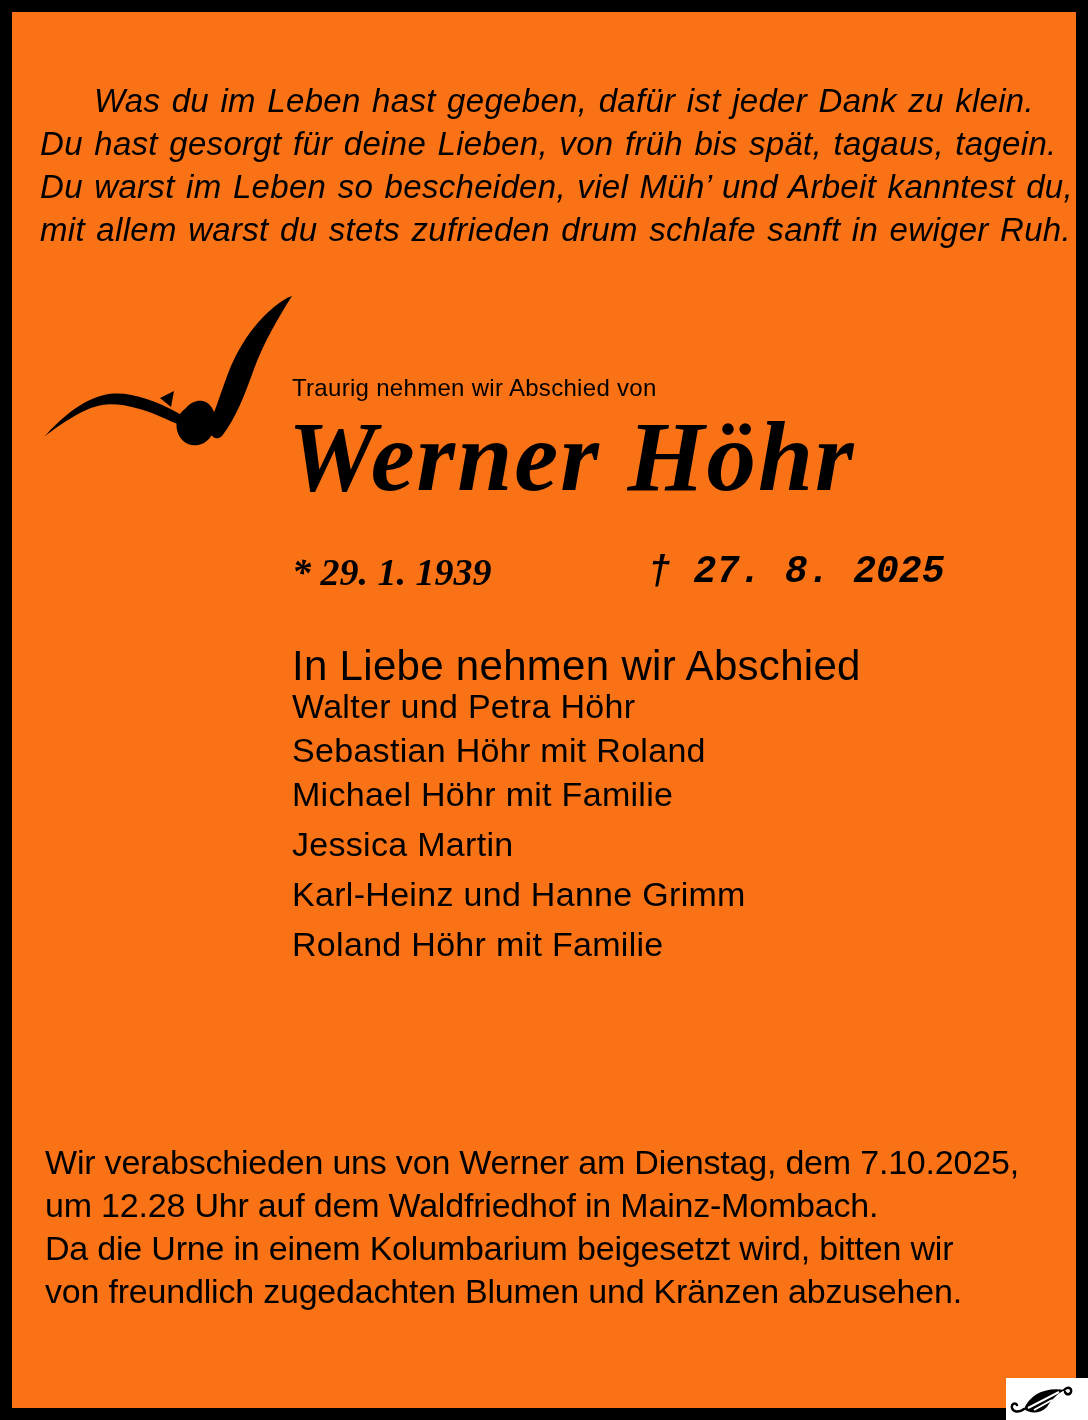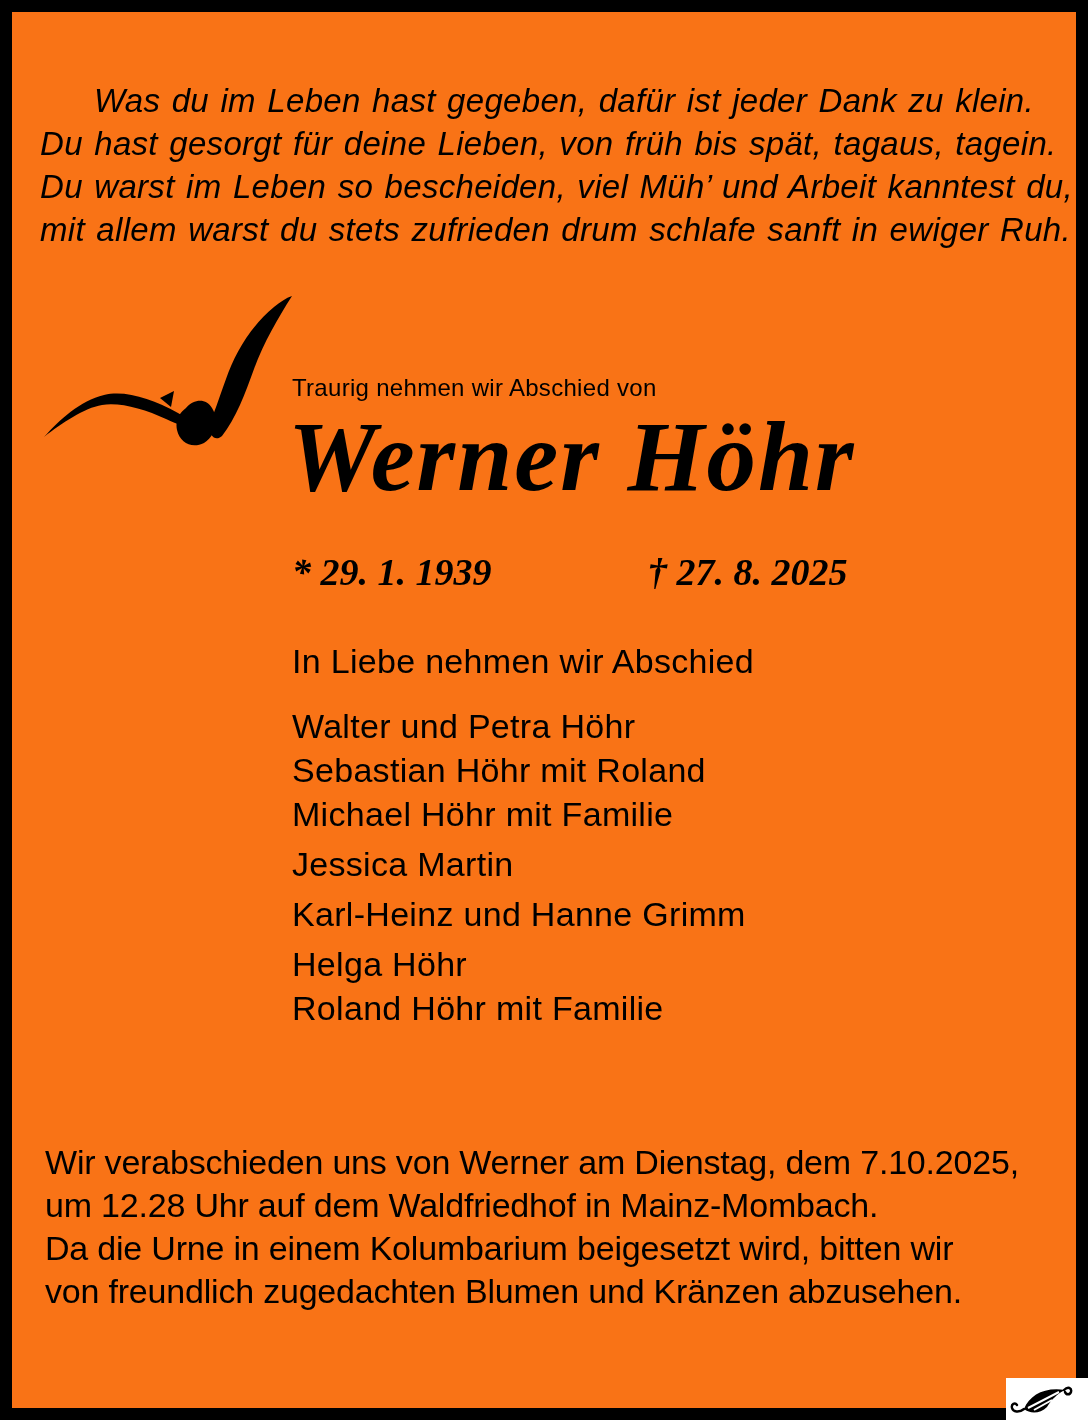--- a/index.html
+++ b/index.html
@@ -56,28 +56,28 @@
     font-size:99px;letter-spacing:2px;
     white-space:nowrap;
   }
   .dates{
     position:absolute;left:0;top:550px;width:100%;
     font-family:"Liberation Serif", serif;
     font-style:italic;font-weight:700;
     font-size:38px;
   }
   .birth{position:absolute;left:292px;top:0;white-space:nowrap;}
-  .death{position:absolute;left:648px;top:0;white-space:nowrap;}
+  .death{position:absolute;left:648px;top:0;white-space:nowrap;font-family:Liberation Mono, monospace;}
   .farewell{
     position:absolute;left:292px;top:642px;
-    font-size:34px;font-weight:300;letter-spacing:.3px;
+    font-size:42px;font-weight:300;letter-spacing:.3px;
     white-space:nowrap;
   }
   .mourners{
-    position:absolute;left:292px;top:704px;
+    position:absolute;left:292px;top:684px;
     font-size:34px;font-weight:300;letter-spacing:.3px;
     line-height:44px;
   }
   .mourner-group{margin:0 0 6px 0;}
   .mourner-line{white-space:nowrap;}
   .announcement{
     position:absolute;left:45px;top:1141px;
     font-size:34px;font-weight:300;letter-spacing:-.2px;
     line-height:43px;
     white-space:nowrap;
@@ -131,21 +131,20 @@
       <div class="mourner-line">Sebastian Höhr mit Roland</div>
       <div class="mourner-line">Michael Höhr mit Familie</div>
     </div>
     <div class="mourner-group">
       <div class="mourner-line">Jessica Martin</div>
     </div>
     <div class="mourner-group">
       <div class="mourner-line">Karl-Heinz und Hanne Grimm</div>
     </div>
     <div class="mourner-group">
-      <div class="mourner-line">Helga Höhr</div>
       <div class="mourner-line">Roland Höhr mit Familie</div>
     </div>
   </div>
 
   <div class="announcement">
     <div>Wir verabschieden uns von Werner am Dienstag, dem 7.10.2025,</div>
     <div>um 12.28 Uhr auf dem Waldfriedhof in Mainz-Mombach.</div>
     <div>Da die Urne in einem Kolumbarium beigesetzt wird, bitten wir</div>
     <div>von freundlich zugedachten Blumen und Kränzen abzusehen.</div>
   </div>

